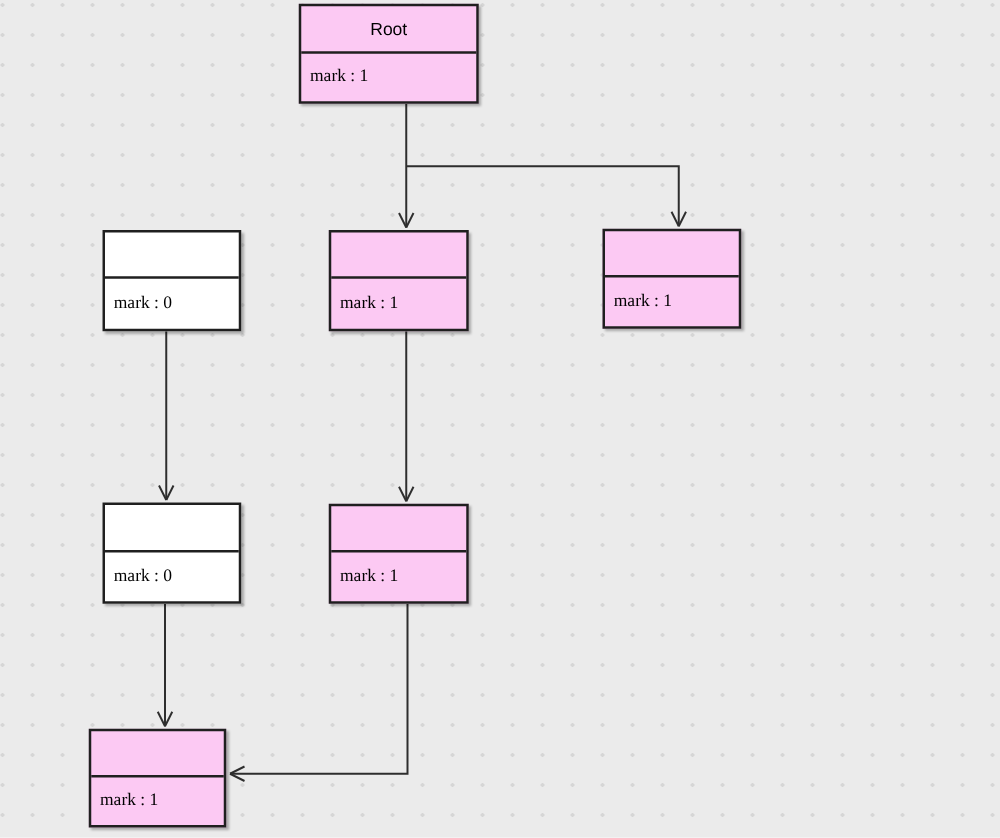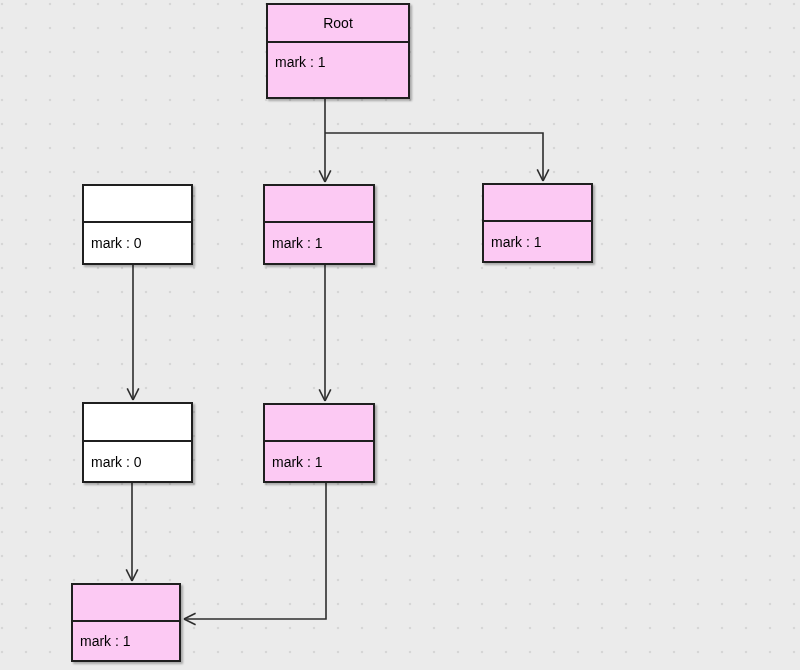--- a/index.html
+++ b/index.html
@@ -42,20 +42,21 @@
     font-size: 14px;
     color: #000000;
   }
   .node-attr {
     box-sizing: border-box;
     display: flex;
     align-items: center;
     padding-left: 7px;
     font-size: 14px;
     color: #000000;
+    font-family: Liberation Serif, serif;
   }
   .edge {
     fill: none;
     stroke: #2e2e2e;
     stroke-width: 1.6;
   }
 </style>
 </head>
 <body>
 
@@ -85,21 +86,21 @@
         <polyline points="132,483 132,581" class="edge" stroke="#2e2e2e"></polyline>
         <line x1="132" y1="581" x2="137.8" y2="569.4" class="edge" stroke="#2e2e2e"></line>
         <line x1="132" y1="581" x2="126.2" y2="569.4" class="edge" stroke="#2e2e2e"></line>
       </g>
       <g>
         <polyline points="326,483 326,619 184,619" class="edge" stroke="#2e2e2e"></polyline>
         <line x1="184" y1="619" x2="195.6" y2="624.8" class="edge" stroke="#2e2e2e"></line>
         <line x1="184" y1="619" x2="195.6" y2="613.2" class="edge" stroke="#2e2e2e"></line>
       </g>
     </svg>
-<div class="node" style="left: 266px; top: 3px; width: 144px; height: 96px; background: rgb(252, 201, 243); border-color: rgb(31, 31, 31);">
+<div class="node" style="left: 239px; top: 3px; width: 144px; height: 80px; background: rgb(252, 201, 243); border-color: rgb(31, 31, 31);">
       <div class="node-title" style="height: 38px; border-bottom-color: rgb(31, 31, 31);">Root</div>
       <div class="node-attr" style="height: 38px;">mark : 1</div>
     </div>
     <div class="node" style="left: 82px; top: 184px; width: 111px; height: 81px; background: rgb(255, 255, 255); border-color: rgb(31, 31, 31);">
       <div class="node-title" style="height: 37px; border-bottom-color: rgb(31, 31, 31);"></div>
       <div class="node-attr" style="height: 40px;">mark : 0</div>
     </div>
     <div class="node" style="left: 263px; top: 184px; width: 112px; height: 81px; background: rgb(252, 201, 243); border-color: rgb(31, 31, 31);">
       <div class="node-title" style="height: 37px; border-bottom-color: rgb(31, 31, 31);"></div>
       <div class="node-attr" style="height: 40px;">mark : 1</div>

